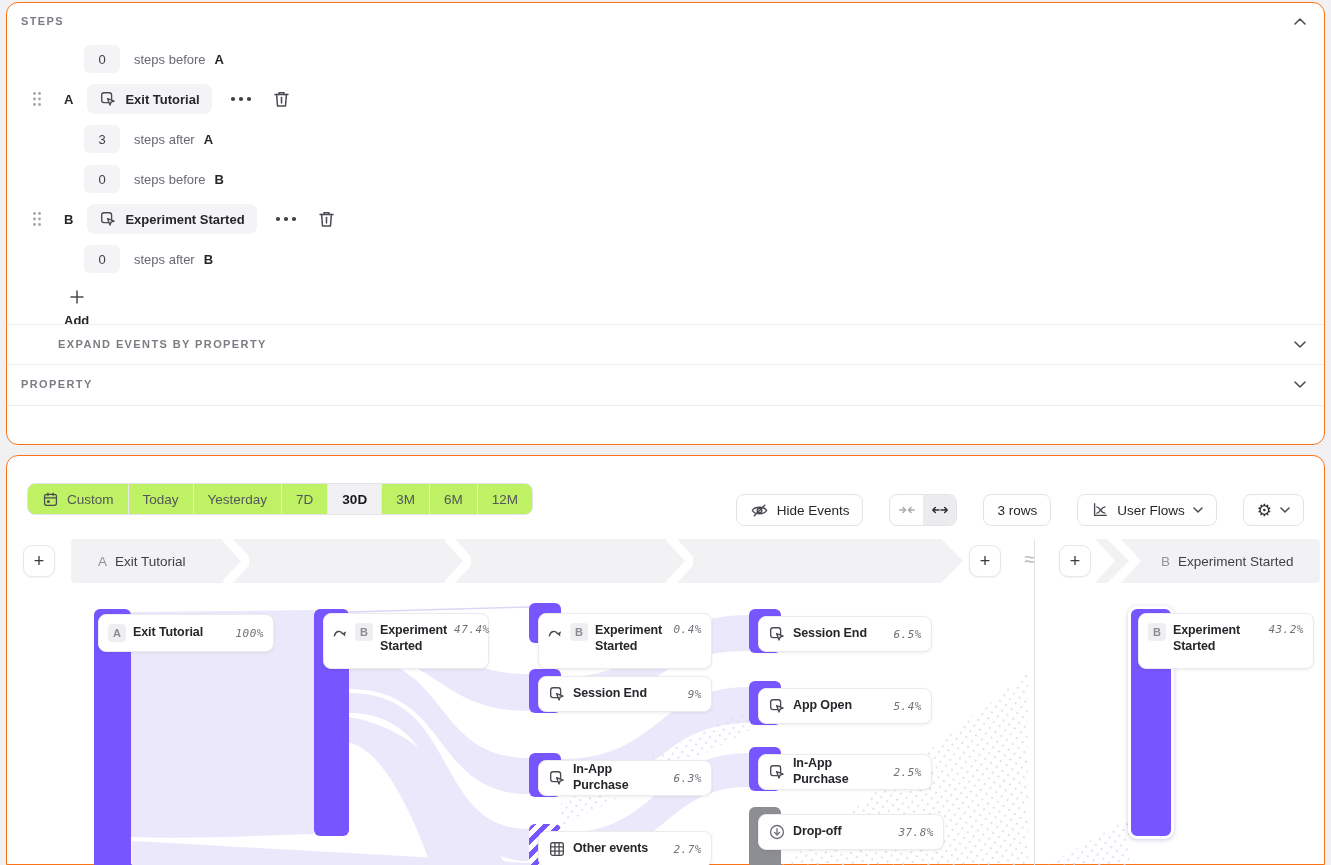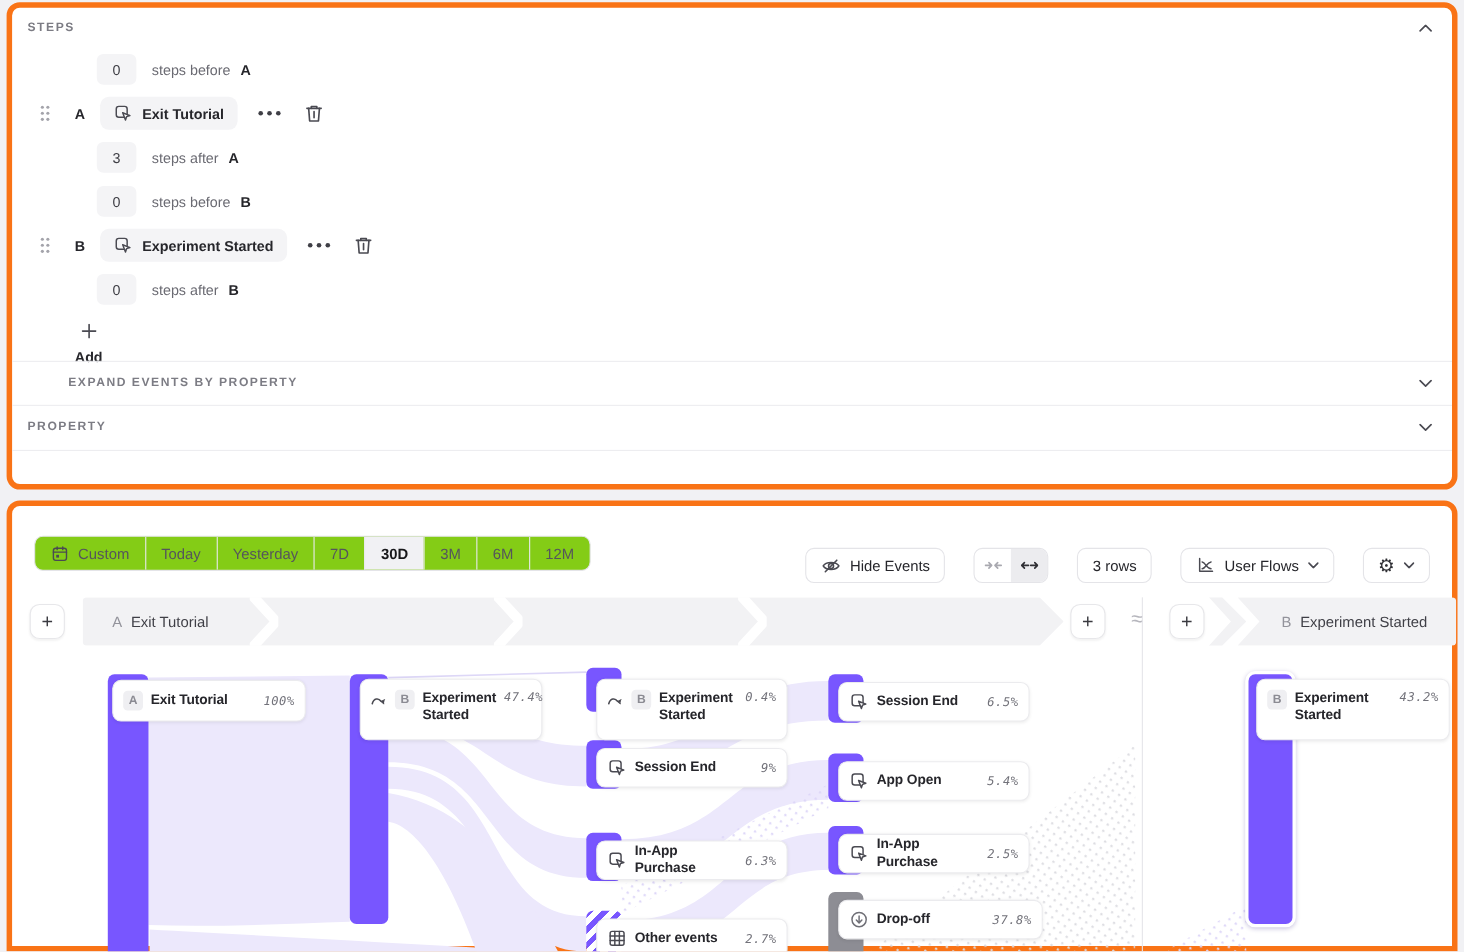--- a/index.html
+++ b/index.html
@@ -1,39 +1,39 @@
 <!DOCTYPE html>
 <html><head>
 <meta charset="utf-8">
 <style>
   * { margin:0; padding:0; box-sizing:border-box; }
   html,body { background:#f1f1f4; }
   body { font-family:"Liberation Sans", sans-serif; color:#2f2f34; }
   #page { position:relative; width:1331px; height:865px; overflow:hidden; background:#f1f1f4; }
   .abs { position:absolute; }
-  .card { background:#fff; border:5px solid #f97316; }
+  .card { background:#fff; border:1px solid #f97316; }
   .mono { font-family:"DejaVu Sans Mono", monospace; }
 
   
   #top-card { left:6px; top:2px; width:1319px; height:443px; border-radius:12px; }
   .sec-label { font-size:11px; font-weight:bold; letter-spacing:1.4px; color:#7c7c84; }
   .count-row { display:flex; align-items:center; height:28px; }
   .count-box { width:36px; height:28px; background:#f4f4f6; border-radius:6px; display:flex; align-items:center; justify-content:center; font-size:13px; color:#3f3f46; }
   .count-label { margin-left:14px; font-size:13px; color:#6a6a72; }
   .count-letter { margin-left:9px; font-size:13px; font-weight:bold; color:#26262b; }
   .step-row { display:flex; align-items:center; height:30px; }
   .step-letter { font-size:13px; font-weight:bold; color:#26262b; }
   .event-btn { display:flex; align-items:center; gap:8px; height:30px; padding:0 12px; background:#f4f4f6; border-radius:8px; font-size:13px; font-weight:bold; color:#26262b; cursor:pointer; }
   .divider { position:absolute; left:0; right:0; height:1px; background:#ededf0; }
   .collapsed-row { position:absolute; left:0; right:0; height:40px; display:flex; align-items:center; }
   .add-row { display:flex; align-items:center; gap:9px; font-size:13px; font-weight:bold; color:#26262b; cursor:pointer;flex-direction:column; }
 
   
   #bottom-card { left:6px; top:455px; width:1319px; height:410px; border-radius:12px 12px 0 0; }
-  .seg-ctl { display:flex; align-items:center; height:32px; border:1px solid #e4e4e8; border-radius:8px; background:#84cc16; overflow:hidden; }
+  .seg-ctl { display:flex; align-items:center; height:32px; border:1px solid #e4e4e8; border-radius:8px; background:#bef264; overflow:hidden; }
   .seg { display:flex; align-items:center; gap:8px; height:100%; padding:0 14px; font-size:13.5px; color:#55555c; border-left:1px solid #e9e9ed; cursor:pointer; white-space:nowrap; }
   .seg:first-child { border-left:none; }
   .seg.sel { background:#f1f1f4; color:#18181b; font-weight:bold; }
   .tool-btn { display:flex; align-items:center; gap:8px; height:32px; padding:0 13px; border:1px solid #e4e4e8; border-radius:8px; background:#fff; font-size:13.5px; color:#26262b; cursor:pointer; white-space:nowrap; }
   .pair { display:flex; height:32px; border:1px solid #e4e4e8; border-radius:8px; overflow:hidden; }
   .pair > div { width:33px; display:flex; align-items:center; justify-content:center; font-size:13px; cursor:pointer; }
 
   
   .plus-btn { width:32px; height:32px; border:1px solid #e7e7ea; border-radius:9px; background:#fff; display:flex; align-items:center; justify-content:center; font-size:18px; color:#3a3a40; cursor:pointer; box-shadow:0 1px 2px rgba(20,20,24,.05); }
   .band { background:#f2f2f4; height:44px; display:flex; align-items:center; font-size:13.5px; }

